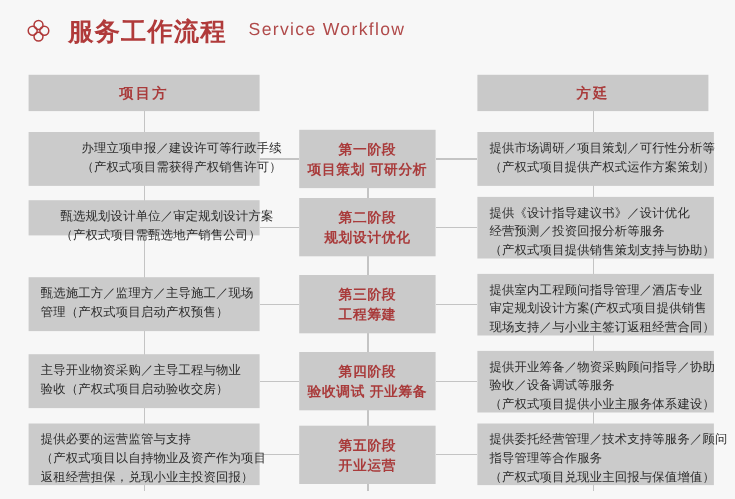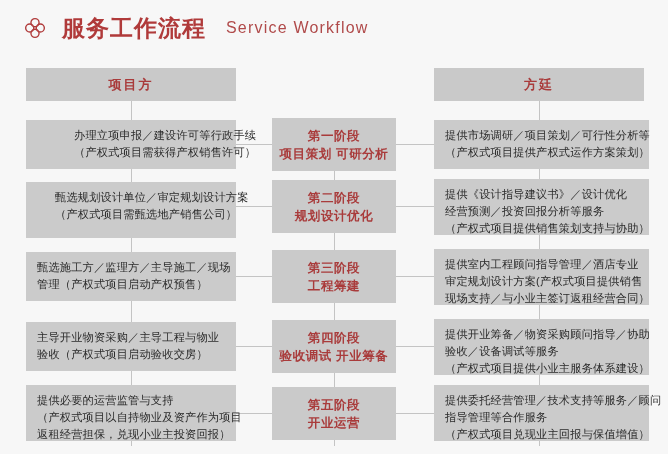--- a/index.html
+++ b/index.html
@@ -166,21 +166,21 @@
   </div>
   <div class="stage-box" style="top:118px; height:53px;">
     <span class="ln">第一阶段</span>
     <span class="ln">项目策划 可研分析</span>
   </div>
   <div class="side-box" style="left:434px; top:120px; width:215px; height:49px;">
     <span class="ln">提供市场调研／项目策划／可行性分析等</span>
     <span class="ln">（产权式项目提供产权式运作方案策划）</span>
   </div>
 
-  <div class="side-box" style="left:26px; top:182px; width:210px; height:56px;padding-left:29px;">
+  <div class="side-box" style="left:26px; top:182px; width:210px; height:32px;padding-left:29px;">
     <span class="ln">甄选规划设计单位／审定规划设计方案</span>
     <span class="ln">（产权式项目需甄选地产销售公司）</span>
   </div>
   <div class="stage-box" style="top:180px; height:53px;">
     <span class="ln">第二阶段</span>
     <span class="ln">规划设计优化</span>
   </div>
   <div class="side-box" style="left:434px; top:179px; width:215px; height:56px;">
     <span class="ln">提供《设计指导建议书》／设计优化</span>
     <span class="ln">经营预测／投资回报分析等服务</span>

